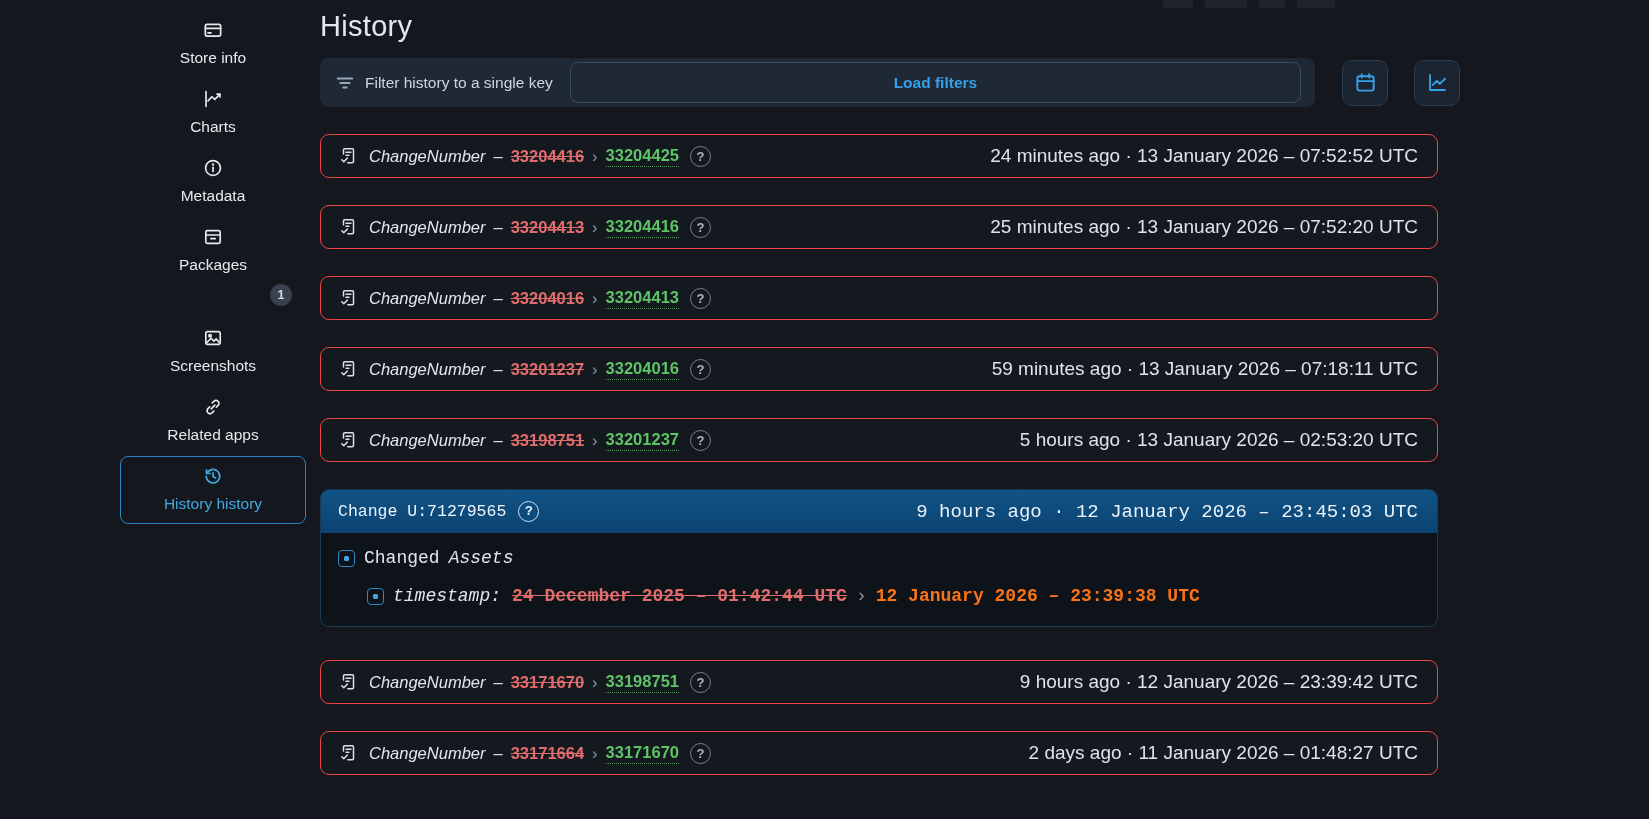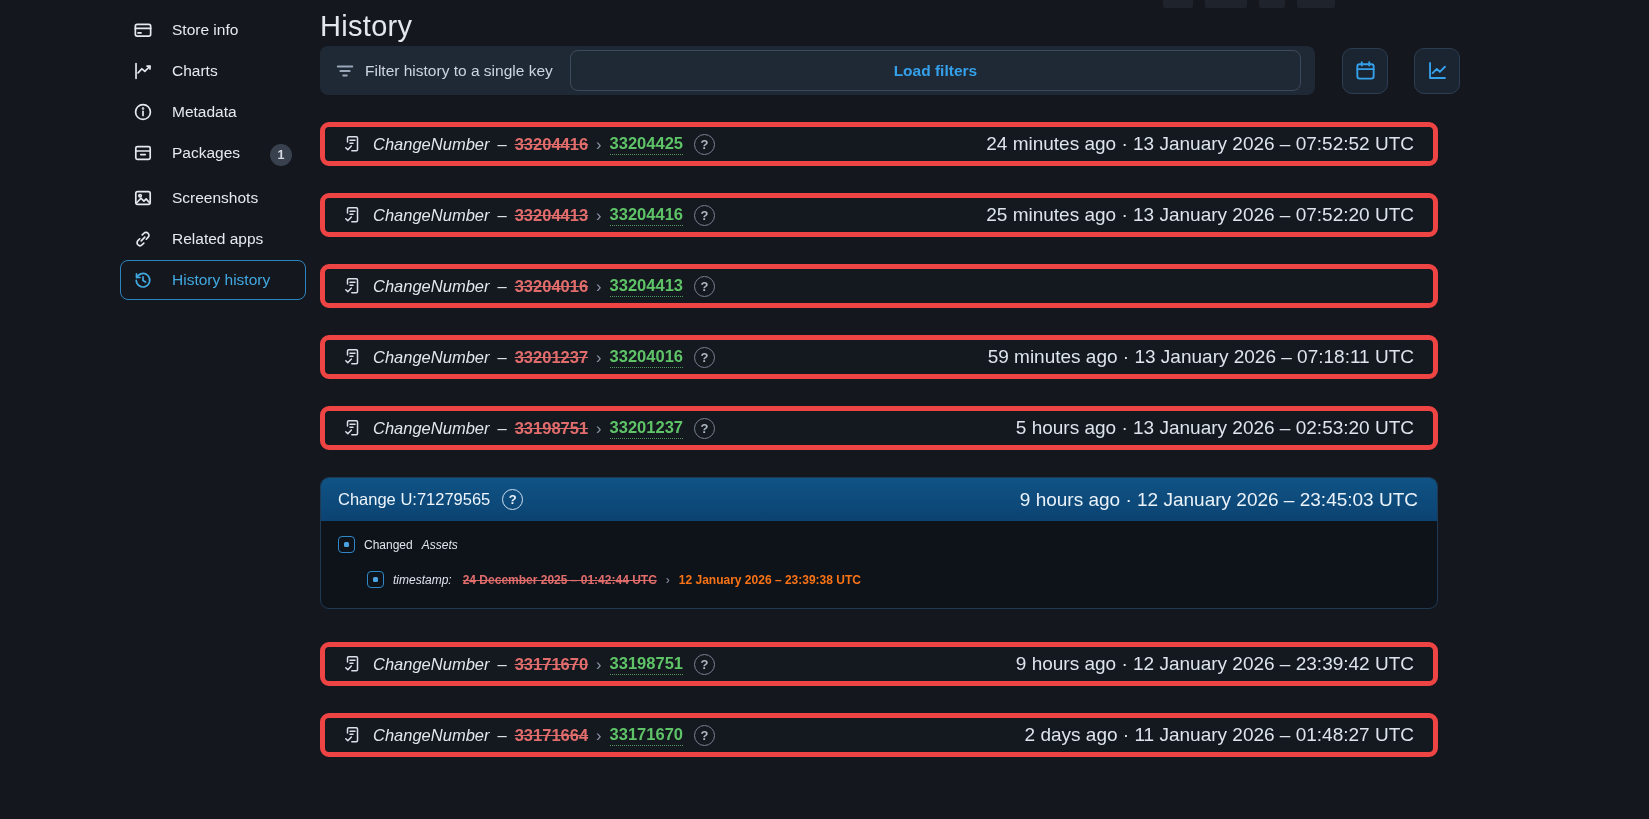--- a/index.html
+++ b/index.html
@@ -9,39 +9,39 @@
     background:#14171d; color:#e4e9ef;
     font-family:"Liberation Sans", sans-serif;
   }
   
   .top-remnant { position:absolute; top:0; left:1163px; display:flex; gap:12px; }
   .top-remnant div { height:8px; background:#1e232c; border-radius:0 0 2px 2px; }
 
   
   .sidebar { position:absolute; left:120px; top:10px; width:186px; }
   .side-item {
-    display:flex; gap:20px;
+    display:flex; align-items:center; gap:10px;
     padding:10px 13px; margin-bottom:1px;
     font-size:15.5px; color:#e6eaef; cursor:pointer;
-    border:1px solid transparent; border-radius:8px;
+    border:1px solid transparent; border-radius:8px;flex-direction:column;
   }
   .side-item .s-icon { width:18px; height:18px; display:inline-flex; flex:none; }
   .side-item svg { width:18px; height:18px; }
   .side-item.active { color:#41a8e1; border-color:#2b84bf; }
   .side-badge {
     margin-left:auto; width:22px; height:22px; border-radius:50%;
     background:#39414e; color:#d6dbe2; font-size:12.5px; font-weight:bold;
     display:flex; align-items:center; justify-content:center;
   }
 
   
   .main { position:absolute; left:320px; top:0; width:1118px; }
   .page-title { font-size:29px; font-weight:500; color:#e3e8ee; letter-spacing:.3px; margin-top:10px; }
 
-  .toolbar-row { display:flex; align-items:center; margin-top:3px; gap:27px; }
+  .toolbar-row { display:flex; align-items:center; margin-top:15px; gap:27px; }
   .filterbar {
     flex:none; width:995px; height:49px; background:#1f2936; border-radius:8px;
     display:flex; align-items:center; padding:0 14px 0 16px; gap:11px;
   }
   .filterbar .f-icon { width:18px; height:18px; color:#9aa7b8; display:inline-flex; }
   .filter-label { font-size:15.5px; color:#ccd5e1; white-space:nowrap; }
   .load-filters {
     flex:1; height:41px; margin-left:6px;
     background:transparent; border:1px solid #3c4a5d; border-radius:8px;
     display:flex; align-items:center; justify-content:center;
@@ -52,21 +52,21 @@
     background:#1b2531; border:1px solid #2d3d51; border-radius:10px;
     display:flex; align-items:center; justify-content:center;
     color:#36a1eb; cursor:pointer;
   }
   .icon-btn svg { width:21px; height:21px; }
   .icon-btn + .icon-btn { margin-left:-1px; }
 
   
   .history-row {
     margin-top:27px; height:44px;
-    border:5px solid #ef4444; border-radius:9px; background:#14181f;
+    border:1px solid #ef4444; border-radius:9px; background:#14181f;
     display:flex; align-items:center; justify-content:space-between;
     padding:0 19px 0 17px; cursor:pointer;
   }
   .row-left { display:flex; align-items:center; gap:8px; font-size:16.5px; }
   .doc-icon { width:20px; height:20px; color:#dbe1e9; display:inline-flex; margin-right:3px; }
   .key-name { font-style:italic; color:#e2e7ed; }
   .sep-dash { color:#e2e7ed; }
   .old-val { color:#e06c6c; font-weight:bold; text-decoration:line-through; }
   .new-val { color:#5ec467; font-weight:bold; border-bottom:1px dotted #4f9a58; padding-bottom:1px; }
   .sep-arrow { color:#8b96a5; }
@@ -76,31 +76,32 @@
     display:flex; align-items:center; justify-content:center; margin-left:3px;
     cursor:pointer; font-style:normal;
   }
   .row-when { font-size:19px; color:#dde4ec; }
 
   
   .expanded-block {
     margin-top:27px; margin-bottom:33px;
     border:1px solid #1f3a55; border-radius:9px; overflow:hidden;
     background:#0e1319;
+    font-family:Liberation Mono, monospace;
   }
   .expanded-header {
     height:43px; background:linear-gradient(180deg,#105385,#0b4372);
     display:flex; align-items:center; justify-content:space-between;
     padding:0 19px 0 17px; cursor:pointer;
   }
   .expanded-title { display:flex; align-items:center; gap:9px; font-size:16.5px; color:#edf4fb; }
   .expanded-header .help-circle { border-color:#cfe2f2; color:#e8f1fa; }
   .expanded-header .row-when { color:#eaf2fa; }
   .expanded-body { padding:15px 18px 20px 17px; }
-  .diff-line { display:flex; align-items:center; gap:9px; font-size:12px; color:#dfe5ec; }
+  .diff-line { display:flex; align-items:center; gap:9px; font-size:18px; color:#dfe5ec; }
   .diff-line.indent { margin-left:29px; margin-top:18px; }
   .square-icon {
     width:17px; height:17px; flex:none; border:1.5px solid #2f86c8; border-radius:4px;
     display:flex; align-items:center; justify-content:center;
   }
   .square-icon i { width:5px; height:5px; background:#4aa3e0; border-radius:1.5px; }
   .changed-word { color:#dfe5ec; }
   .changed-key { font-style:italic; color:#dfe5ec; }
   .sub-key { font-style:italic; color:#dfe5ec; margin-right:2px; }
   .exp-old { color:#e06c6c; font-weight:bold; text-decoration:line-through; }

